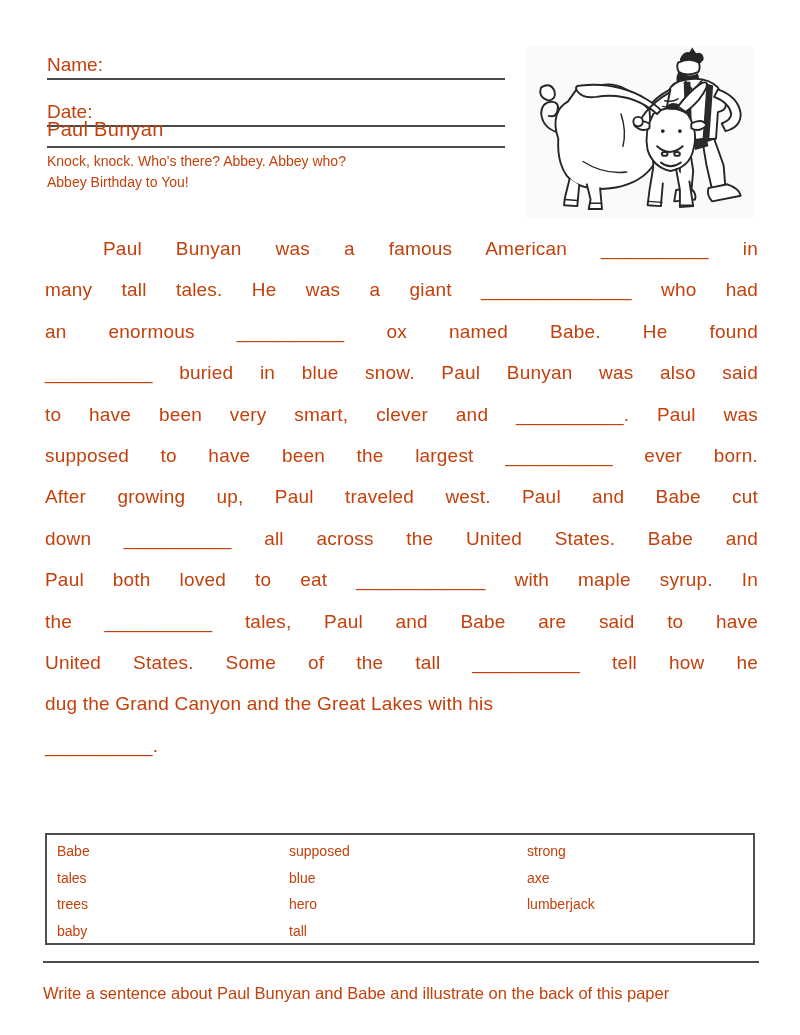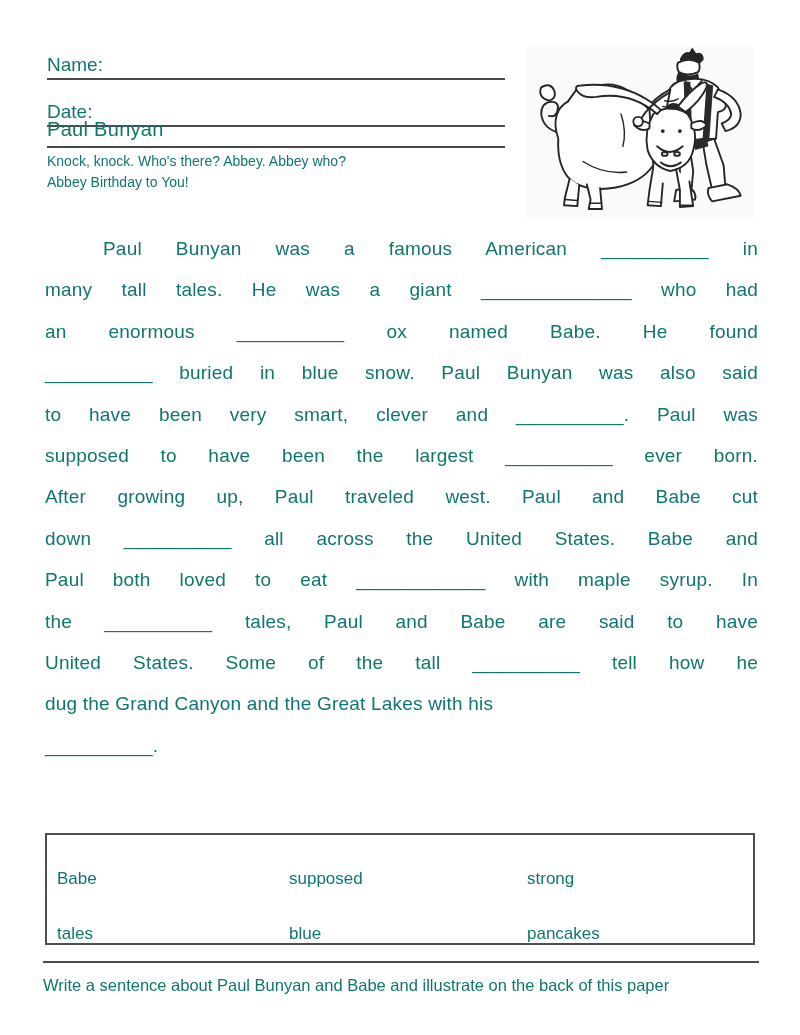--- a/index.html
+++ b/index.html
@@ -1,18 +1,18 @@
 <!DOCTYPE html>
 <html><head>
 <meta charset="utf-8">
 <style>
   html,body{margin:0;padding:0;background:#ffffff;}
   .page{
     position:relative; width:800px; height:1025px; background:#ffffff;
-    font-family:"Liberation Sans", sans-serif; color:#0f766e; overflow:hidden;
+    font-family:"Liberation Sans", sans-serif; color:#c2410c; overflow:hidden;
   }
   .rule-row{position:absolute; left:47px; width:458px; border-bottom:2px solid #4a4a4a;}
   .rule-row .lbl{font-size:19px; line-height:26px; display:block;}
   #name-row{top:52px; height:26px;}
   #date-row{top:99px; height:26px;}
   #title-row{top:112px; height:34px;}
   #title-row .ttl{font-size:20px; line-height:34px; letter-spacing:0.3px; display:block;}
   .joke{position:absolute; left:47px; top:151px; width:470px; font-size:14px; line-height:20.5px;}
   .illustration{position:absolute; left:526px; top:47px; width:228px; height:172px; background:#fafafa;}
   .illustration svg{width:100%; height:100%; display:block;}
@@ -23,24 +23,24 @@
   }
   .story-line.indent{text-indent:58px;}
   .story-line.no-justify{text-align:right; text-align-last:left;}
   .word-bank{
     position:absolute; left:45px; top:833px; width:710px; height:112px;
     border:2px solid #4f4f4f; box-sizing:border-box;
     display:grid; grid-template-columns:232px 238px auto;
     padding:3px 10px; overflow:hidden;
   }
   .wb-col{display:flex; flex-direction:column;}
-  .wb-word{font-size:17px; line-height:26.5px;margin-top:28px;}
+  .wb-word{font-size:14px; line-height:26.5px;}
   .footer{
     position:absolute; left:43px; top:961px; width:716px;
-    border-top:2px solid #4a4a4a; padding-top:12px;
+    border-top:2px solid #4a4a4a; padding-top:20px;
     font-size:16.5px; line-height:21px;
   }
 </style>
 </head>
 <body>
 
 <div class="page">
 
   <div class="rule-row" id="name-row">
     <span class="lbl">Name:</span>
@@ -144,21 +144,20 @@
         <div class="wb-word">baby</div>
       </div>
       <div class="wb-col">
         <div class="wb-word">supposed</div>
         <div class="wb-word">blue</div>
         <div class="wb-word">hero</div>
         <div class="wb-word">tall</div>
       </div>
       <div class="wb-col">
         <div class="wb-word">strong</div>
-        <div class="wb-word">pancakes</div>
         <div class="wb-word">axe</div>
         <div class="wb-word">lumberjack</div>
       </div>
     </div>
 
   <div class="footer">
     <span>Write a sentence about Paul Bunyan and Babe and illustrate on the back of this paper</span>
   </div>
 
 </div>

